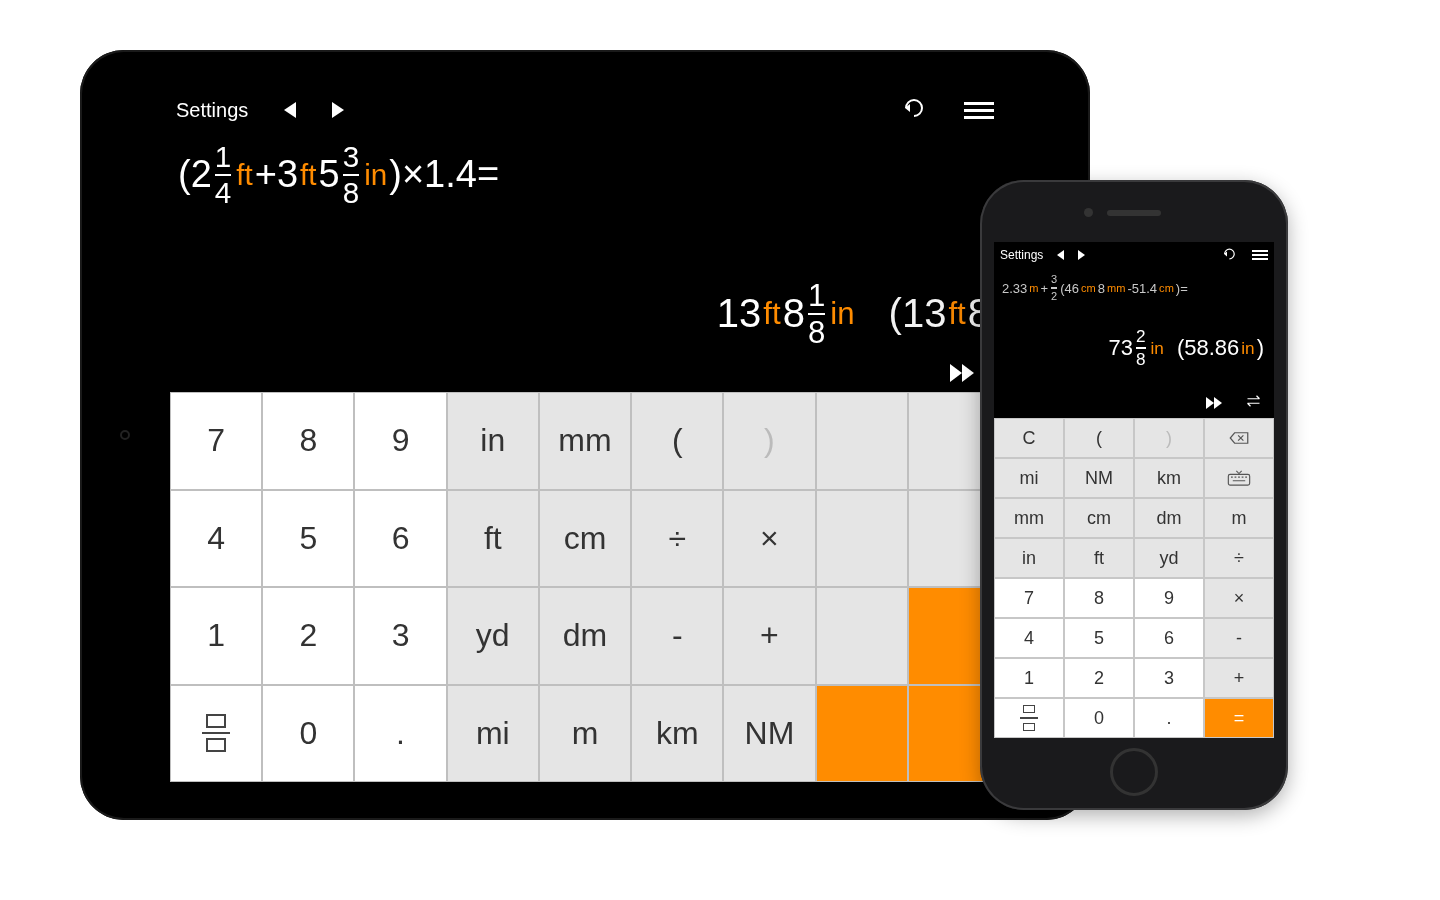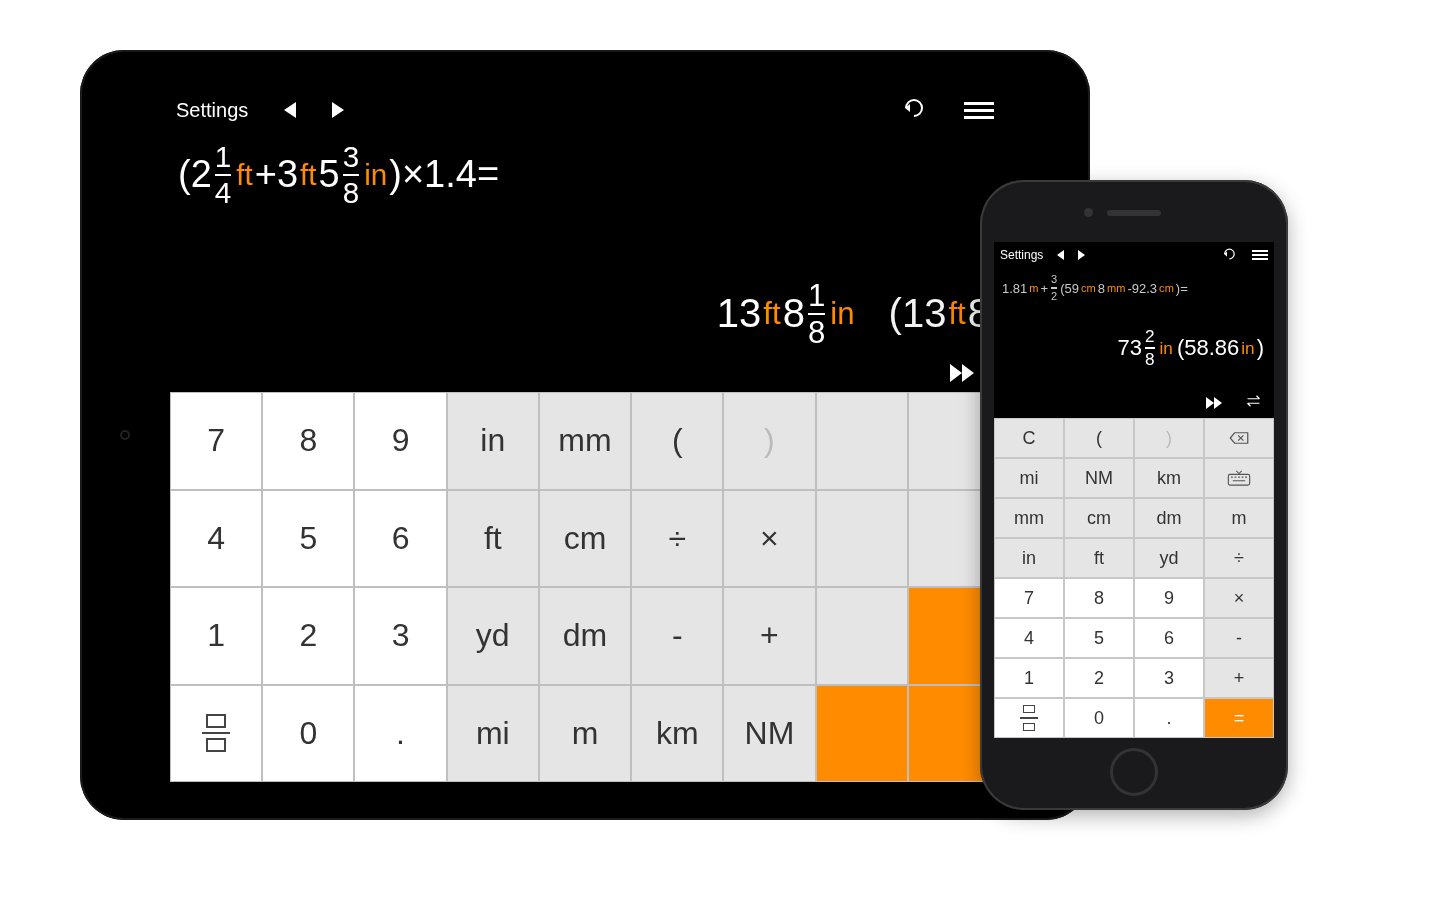--- a/index.html
+++ b/index.html
@@ -78,21 +78,21 @@
   .iphone-topbar { height:26px; display:flex; align-items:center; color:#fff; font-size:12px; padding:0 6px; gap:14px;}
   .iphone-topbar .spacer{flex:1;}
   .tri-s { width:0;height:0;border-top:5px solid transparent;border-bottom:5px solid transparent;}
   .tri-sl{ border-right:7px solid #fff;} .tri-sr{ border-left:7px solid #fff;}
   .undo-s svg{width:16px;height:12px;}
   .ham-s{display:flex;flex-direction:column;gap:2px;} .ham-s span{width:16px;height:2px;background:#fff;}
   .iphone-display{ flex:0 0 150px; color:#c9c9c9; position:relative; padding:6px 8px 4px; }
   .iexpr { font-size:13px; display:flex; align-items:center; flex-wrap:wrap;}
   .iexpr .unit{ color:#ff8c00; font-size:0.85em;}
   .iexpr .frac .num,.iexpr .frac .den{font-size:0.85em;}
-  .iresult { position:absolute; right:10px; top:60px; color:#fff; font-size:22px; display:flex; align-items:center; gap:2px;}
+  .iresult { position:absolute; right:10px; top:60px; color:#fff; font-size:22px; display:flex; align-items:center; gap:11px;}
   .iresult .alt{ color:#fff;}
   .iconrow { position:absolute; right:10px; bottom:6px; display:flex; gap:24px; align-items:center;}
   .iconrow .ff{display:flex;} .iconrow .ff div{width:0;height:0;border-top:6px solid transparent;border-bottom:6px solid transparent;border-left:8px solid #fff;}
   .swap-icon svg{width:18px;height:14px;}
   .iphone-keypad{ flex:1; display:grid; grid-template-columns:repeat(4,1fr); grid-template-rows:repeat(7,1fr);}
   .ikey{ border:1px solid #c7c7c7; display:flex;align-items:center;justify-content:center;font-size:18px;color:#333;background:#fff; font-weight:300;}
   .ikey.gray{background:#e5e5e5;}
   .ikey.dim{color:#bbb;}
   .ikey.orange{background:#ff8c00;color:#fff;}
   .ikey .stackfrac .box{width:12px;height:8px;border:1.5px solid #444;}
@@ -247,35 +247,35 @@
       </span>
       <span class="ham-s">
           <span></span>
           <span></span>
           <span></span>
         </span>
     </div>
 
     <div class="iphone-display">
       <div class="iexpr">
-        <span>1.81</span>
+        <span>2.33</span>
         <span class="unit">m</span>
         <span> + </span>
         <span class="frac">
           <span class="num">3</span>
           <span class="bar"></span>
           <span class="den">2</span>
         </span>
         <span>(</span>
-        <span>59</span>
+        <span>46</span>
         <span class="unit">cm</span>
         <span>8</span>
         <span class="unit">mm</span>
         <span> - </span>
-        <span>92.3</span>
+        <span>51.4</span>
         <span class="unit">cm</span>
         <span>)</span>
         <span> =</span>
       </div>
       <div class="iresult">
         <span style="display:flex;align-items:center;">
           <span>73</span>
           <span class="frac">
             <span class="num">2</span>
             <span class="bar"></span>

